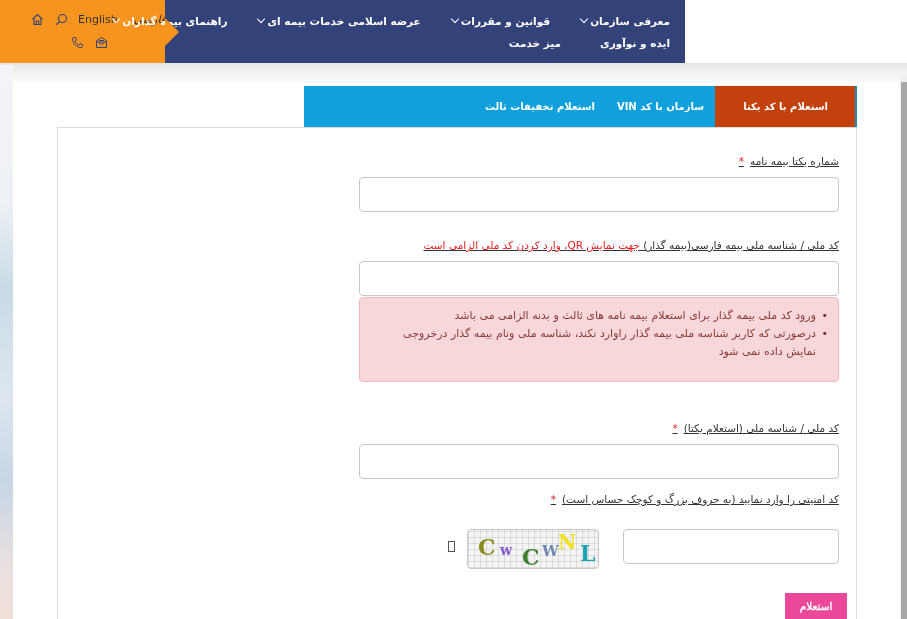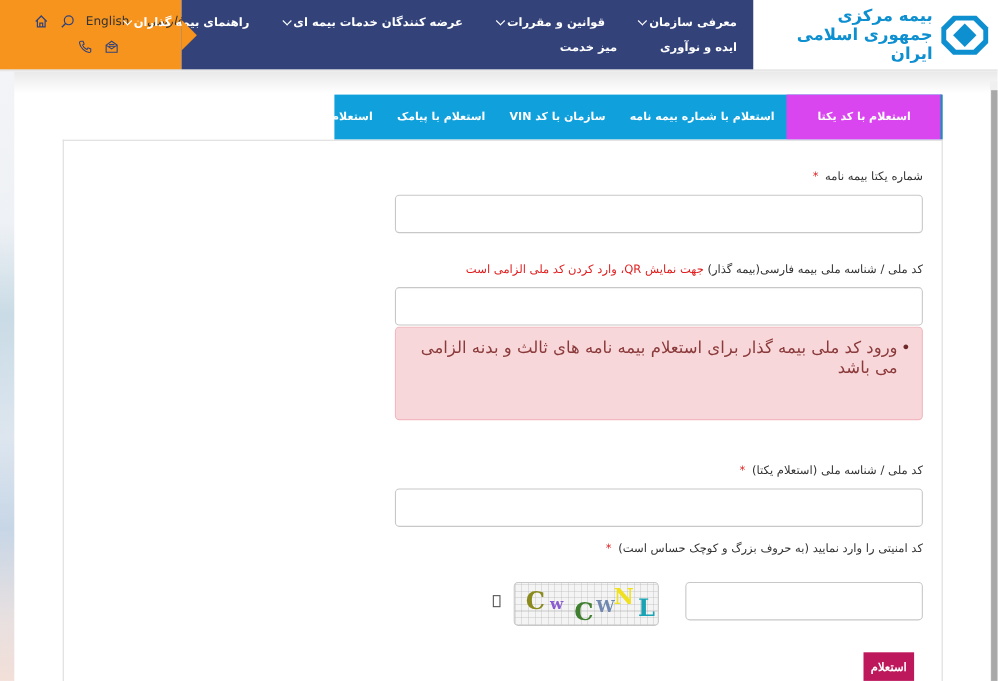--- a/index.html
+++ b/index.html
@@ -36,46 +36,46 @@
   .bg-strip { position: absolute; left: 0; top: 65px; width: 13px; height: 554px;
     background: linear-gradient(180deg, #f3f4f7 0%, #eef1f5 25%, #c9dbe5 40%, #dde6ef 60%, #c7d6e6 75%, #e8e0e0 90%, #f2dfd8 100%); }
   .shadow-top { position: absolute; left: 0; top: 65px; width: 907px; height: 20px; background: linear-gradient(180deg, #e9e9e9, #ffffff); }
 
   .scrollbar { position: absolute; left: 900px; top: 74px; width: 7px; height: 545px; background: #f0f0f0; }
   .scroll-thumb { position: absolute; left: 1px; top: 8px; width: 6px; height: 537px; background: #a8a8a8; }
 
   
   .tabs { position: absolute; top: 86px; left: 304px; width: 552px; height: 41px; display: flex; direction: rtl; background: #10a1dc; }
   .tab { height: 41px; display: flex; align-items: center; padding: 0 11px; color: #fff; font-size: 10px; font-weight: bold; white-space: nowrap; cursor: pointer; }
-  .tab.active { background: #d946ef; padding: 0 28px; }
+  .tab.active { background: #c2410c; padding: 0 28px; }
   .tab-edge { position: absolute; top: 86px; left: 855px; width: 2px; height: 41px; background: #1c8fb8; }
 
   
   .panel { position: absolute; top: 127px; left: 57px; width: 800px; height: 500px; border: 1px solid #dcdcdc; border-bottom: none; background: #fff; }
 
-  .field-label { position: absolute; right: 68px; font-size: 10.5px; color: #333; direction: rtl; white-space: nowrap; }
+  .field-label { position: absolute; right: 68px; font-size: 10.5px; color: #333; direction: rtl; white-space: nowrap; text-decoration: underline; }
   .req { color: #e02020; margin-right: 6px; }
   .note { color: #e02020; text-align: right; }
   .text-input { position: absolute; left: 359px; width: 480px; height: 35px; border: 1px solid #c8c8c8; border-radius: 4px; background: #fff; }
 
-  .alert { position: absolute; left: 359px; top: 297px; width: 480px; height: 85px; background: #f8d7da; border: 1px solid #f1b9bf; border-radius: 4px; direction: rtl; padding: 9px 10px 0 12px; color: #8a3a3a; font-size: 15px; line-height: 18px; }
+  .alert { position: absolute; left: 359px; top: 297px; width: 480px; height: 85px; background: #f8d7da; border: 1px solid #f1b9bf; border-radius: 4px; direction: rtl; padding: 9px 10px 0 12px; color: #8a3a3a; font-size: 11px; line-height: 18px; }
   .alert ul { list-style: none; }
   .alert li { position: relative; padding-right: 12px; }
   .alert li::before { content: "•"; position: absolute; right: 0; top: 0; color: #6d2a2a; }
 
   .captcha-input { position: absolute; left: 623px; top: 529px; width: 216px; height: 35px; border: 1px solid #c8c8c8; border-radius: 4px; }
   .captcha-img { position: absolute; left: 467px; top: 529px; width: 132px; height: 40px; border: 1px solid #c8c8c8; border-radius: 4px; overflow: hidden;
     background:
       repeating-linear-gradient(90deg, rgba(180,180,180,0.35) 0 1px, transparent 1px 6px),
       repeating-linear-gradient(0deg, rgba(180,180,180,0.35) 0 1px, transparent 1px 6px),
       #f4f4f4; }
   .captcha-img span { position: absolute; font-family: "DejaVu Serif", serif; font-weight: bold; }
   .refresh-icon { position: absolute; left: 448px; top: 541px; width: 7px; height: 11px; border: 1px solid #555; }
 
-  .submit-btn { position: absolute; left: 785px; top: 593px; width: 46px; height: 26px; background: #be185d; color: #fff; font-size: 10.5px; font-weight: bold; display: flex; align-items: center; justify-content: center; border: none; cursor: pointer; }
+  .submit-btn { position: absolute; left: 785px; top: 593px; width: 62px; height: 26px; background: #ec4899; color: #fff; font-size: 10.5px; font-weight: bold; display: flex; align-items: center; justify-content: center; border: none; cursor: pointer; }
 </style>
 </head>
 <body>
 
 <div class="header">
   <div class="hdr-orange"></div>
   <div class="hdr-blue"></div>
   <div class="hdr-arrow"></div>
   <div class="hdr-white"></div>
   <div class="hdr-bottom-line"></div>
@@ -112,79 +112,67 @@
     <div class="nav-row">
       <span class="nav-item">
           <span>معرفی سازمان</span>
           <i class="chev"></i>
         </span>
       <span class="nav-item">
           <span>قوانین و مقررات</span>
           <i class="chev"></i>
         </span>
       <span class="nav-item">
-          <span>عرضه کنندگان خدمات بیمه ای</span>
+          <span>عرضه اسلامی خدمات بیمه ای</span>
           <i class="chev"></i>
         </span>
       <span class="nav-item">
           <span>راهنمای بیمه گذاران</span>
           <i class="chev"></i>
         </span>
     </div>
     <div class="nav-row" style="gap:22px;">
       <span class="nav-item">ایده و نوآوری</span>
       <span class="nav-item">میز خدمت</span>
     </div>
   </nav>
 
-  <div class="logo">
-    <svg class="logo-mark" viewBox="0 0 52 48">
-      <path d="M14 4 H38 L50 16 V32 L38 44 H14 L2 32 V16 Z" fill="#0d8fd0"></path>
-      <path d="M17 9 H35 L45 19 V29 L35 39 H17 L7 29 V19 Z" fill="#fff"></path>
-      <path d="M26 12 L38 24 L26 36 L14 24 Z" fill="#0d8fd0"></path>
-    </svg>
-    <div class="logo-text">
-      <div class="l1">بیمه مرکزی</div>
-      <div class="l2">جمهوری اسلامی ایران</div>
-    </div>
-  </div>
 </div>
 
 <div class="shadow-top"></div>
 <div class="bg-strip"></div>
 
 <div class="scrollbar">
   <div class="scroll-thumb"></div>
 </div>
 
 <div class="tabs">
   <div class="tab active">استعلام با کد یکتا</div>
-  <div class="tab">استعلام با شماره بیمه نامه</div>
   <div class="tab">سازمان با کد VIN</div>
-  <div class="tab">استعلام با پیامک</div>
   <div class="tab">استعلام تخفیفات ثالث</div>
 </div>
 <div class="tab-edge"></div>
 
 <div class="panel"></div>
 
 <div class="field-label" style="top:155px;">
   <span>شماره یکتا بیمه نامه</span><span class="req">*</span>
 </div>
 <input class="text-input" style="top: 177px;" type="text" value="">
 
 <div class="field-label" style="top:239px;">
   <span>کد ملی / شناسه ملی بیمه فارسی(بیمه گذار)</span>
   <span class="note">جهت نمایش QR، وارد کردن کد ملی الزامی است</span>
 </div>
 <input class="text-input" style="top: 261px;" type="text" value="">
 
 <div class="alert">
   <ul>
     <li>ورود کد ملی بیمه گذار برای استعلام بیمه نامه های ثالث و بدنه الزامی می باشد</li>
+    <li>درصورتی که کاربر شناسه ملی بیمه گذار راوارد نکند، شناسه ملی ونام بیمه گذار درخروجی نمایش داده نمی شود</li>
   </ul>
 </div>
 
 <div class="field-label" style="top:422px;">
   <span>کد ملی / شناسه ملی (استعلام یکتا)</span><span class="req">*</span>
 </div>
 <input class="text-input" style="top: 444px;" type="text" value="">
 
 <div class="field-label" style="top:493px;">
   <span>کد امنیتی را وارد نمایید (به حروف بزرگ و کوچک حساس است)</span><span class="req">*</span>

